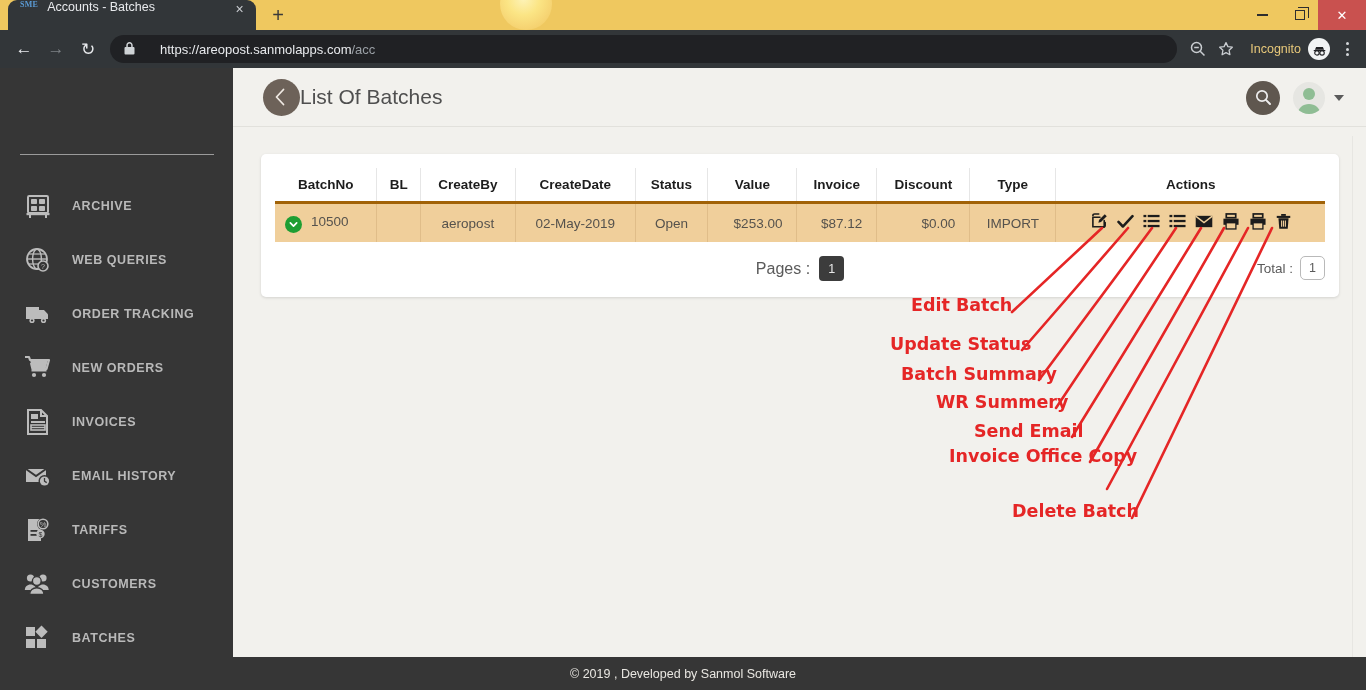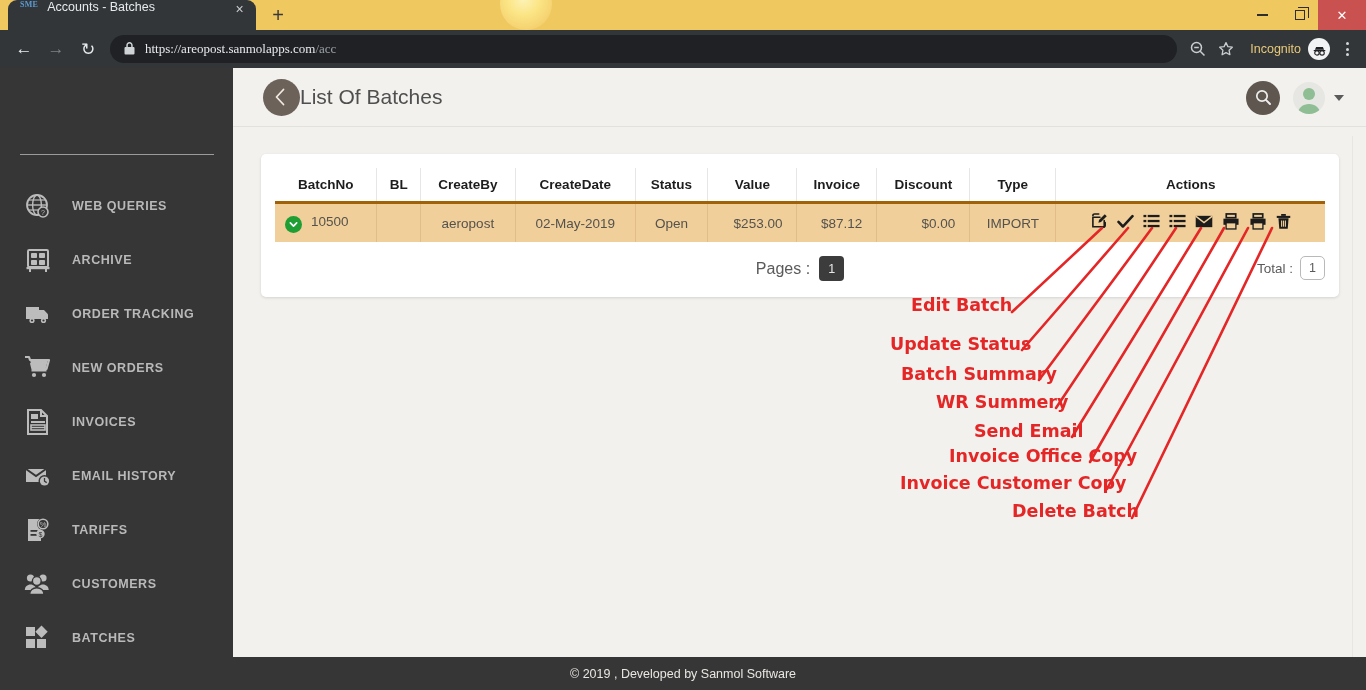--- a/index.html
+++ b/index.html
@@ -70,21 +70,21 @@
   }
   .nav-btn {
     width: 32px; height: 32px; display: flex; align-items: center;
     justify-content: center; color: #e8eaed; font-size: 17px;
     flex: none;
   }
   .nav-btn.dim { color: #7d8286; }
   .omnibox {
     flex: 1; height: 28px; background: #202124;
     border-radius: 14px; margin: 0 7px 0 6px;
-    display: flex; align-items: center; padding: 0 14px; gap: 10px; font-family: Liberation Serif, serif;
+    display: flex; align-items: center; padding: 0 14px; gap: 25px;
   }
   .lock { color: #cfd3d6; font-size: 11px; }
   .url { font-size: 13px; color: #e8eaed; white-space: nowrap; }
   .url .dimpart { color: #9aa0a6; }
   .tb-icon { width: 28px; height: 28px; display:flex; align-items:center; justify-content:center; color:#c9cdd1; font-size: 15px; flex:none;}
   .incognito-label { color: #e8c97a; font-size: 12.5px; margin-left: 10px; white-space: nowrap;}
   .incog-avatar {
     width: 22px; height: 22px; border-radius: 50%; background: #f1f3f4;
     margin-left: 7px; display: flex; align-items: center; justify-content: center;
     flex: none;
@@ -287,47 +287,47 @@
   </div>
 
   <div class="viewport">
 
     <div class="sidebar">
       <div class="side-divider"></div>
       <div class="side-list">
 
         <div class="side-item">
           <span class="side-ico">
+            <svg width="28" height="28" viewBox="0 0 28 28" fill="currentColor">
+                <rect x="4" y="4" width="20" height="17" rx="1.2" fill="none" stroke="currentColor" stroke-width="2"></rect>
+                <rect x="7" y="7" width="6" height="5" rx=".8"></rect>
+                <rect x="15" y="7" width="6" height="5" rx=".8"></rect>
+                <rect x="7" y="14" width="6" height="5" rx=".8"></rect>
+                <rect x="15" y="14" width="6" height="5" rx=".8"></rect>
+                <rect x="2.5" y="21" width="23" height="2.2"></rect>
+                <rect x="5" y="23" width="2" height="3"></rect>
+                <rect x="21" y="23" width="2" height="3"></rect>
+              </svg>
+          </span>
+          <span class="side-label">ARCHIVE</span>
+        </div>
+
+        <div class="side-item">
+          <span class="side-ico">
             <svg width="28" height="28" viewBox="0 0 28 28">
                 <circle cx="13" cy="13" r="10" fill="none" stroke="currentColor" stroke-width="1.8"></circle>
                 <ellipse cx="13" cy="13" rx="4.4" ry="10" fill="none" stroke="currentColor" stroke-width="1.4"></ellipse>
                 <line x1="3" y1="13" x2="23" y2="13" stroke="currentColor" stroke-width="1.4"></line>
                 <line x1="4.6" y1="8" x2="21.4" y2="8" stroke="currentColor" stroke-width="1.2"></line>
                 <line x1="4.6" y1="18" x2="21.4" y2="18" stroke="currentColor" stroke-width="1.2"></line>
                 <circle cx="19" cy="20" r="5" fill="#363636" stroke="currentColor" stroke-width="1.6"></circle>
                 <text x="19" y="23.3" font-size="7" text-anchor="middle" fill="currentColor" font-family="sans-serif">?</text>
               </svg>
           </span>
           <span class="side-label">WEB QUERIES</span>
-        </div>
-
-        <div class="side-item">
-          <span class="side-ico">
-            <svg width="28" height="28" viewBox="0 0 28 28" fill="currentColor">
-                <rect x="4" y="4" width="20" height="17" rx="1.2" fill="none" stroke="currentColor" stroke-width="2"></rect>
-                <rect x="7" y="7" width="6" height="5" rx=".8"></rect>
-                <rect x="15" y="7" width="6" height="5" rx=".8"></rect>
-                <rect x="7" y="14" width="6" height="5" rx=".8"></rect>
-                <rect x="15" y="14" width="6" height="5" rx=".8"></rect>
-                <rect x="2.5" y="21" width="23" height="2.2"></rect>
-                <rect x="5" y="23" width="2" height="3"></rect>
-                <rect x="21" y="23" width="2" height="3"></rect>
-              </svg>
-          </span>
-          <span class="side-label">ARCHIVE</span>
         </div>
 
         <div class="side-item">
           <span class="side-ico">
             <svg width="28" height="28" viewBox="0 0 28 28" fill="currentColor">
                 <path d="M2 7h13v12H2z"></path>
                 <path d="M15 10h5l4 4.3V19h-9z"></path>
                 <circle cx="8" cy="20.5" r="2.6" fill="currentColor"></circle>
                 <circle cx="8" cy="20.5" r="1.1" fill="#363636"></circle>
                 <circle cx="19.5" cy="20.5" r="2.6" fill="currentColor"></circle>
@@ -594,21 +594,20 @@
         <line x1="1272" y1="228" x2="1132" y2="518"></line>
       </g>
   </svg>
   <div class="anno-layer" id="anno-labels">
       <div class="anno-label" style="left: 911px; top: 295px; color: rgb(229, 38, 38);">Edit Batch</div>
       <div class="anno-label" style="left: 890px; top: 334px; color: rgb(229, 38, 38);">Update Status</div>
       <div class="anno-label" style="left: 901px; top: 364px; color: rgb(229, 38, 38);">Batch Summary</div>
       <div class="anno-label" style="left: 936px; top: 392px; color: rgb(229, 38, 38);">WR Summery</div>
       <div class="anno-label" style="left: 974px; top: 421px; color: rgb(229, 38, 38);">Send Email</div>
       <div class="anno-label" style="left: 917px; top: 446px; color: rgb(229, 38, 38); margin-left: 32px;">Invoice Office Copy</div>
-      <div class="anno-label" style="left: 900px; top: 473px; color: rgb(229, 38, 38);">Invoice Customer Copy</div>
       <div class="anno-label" style="left: 1012px; top: 501px; color: rgb(229, 38, 38);">Delete Batch</div>
     </div>
 
   <div class="footer">
     <span>© 2019 , Developed by Sanmol Software</span>
   </div>
 
 </div>
 
 </body></html>

